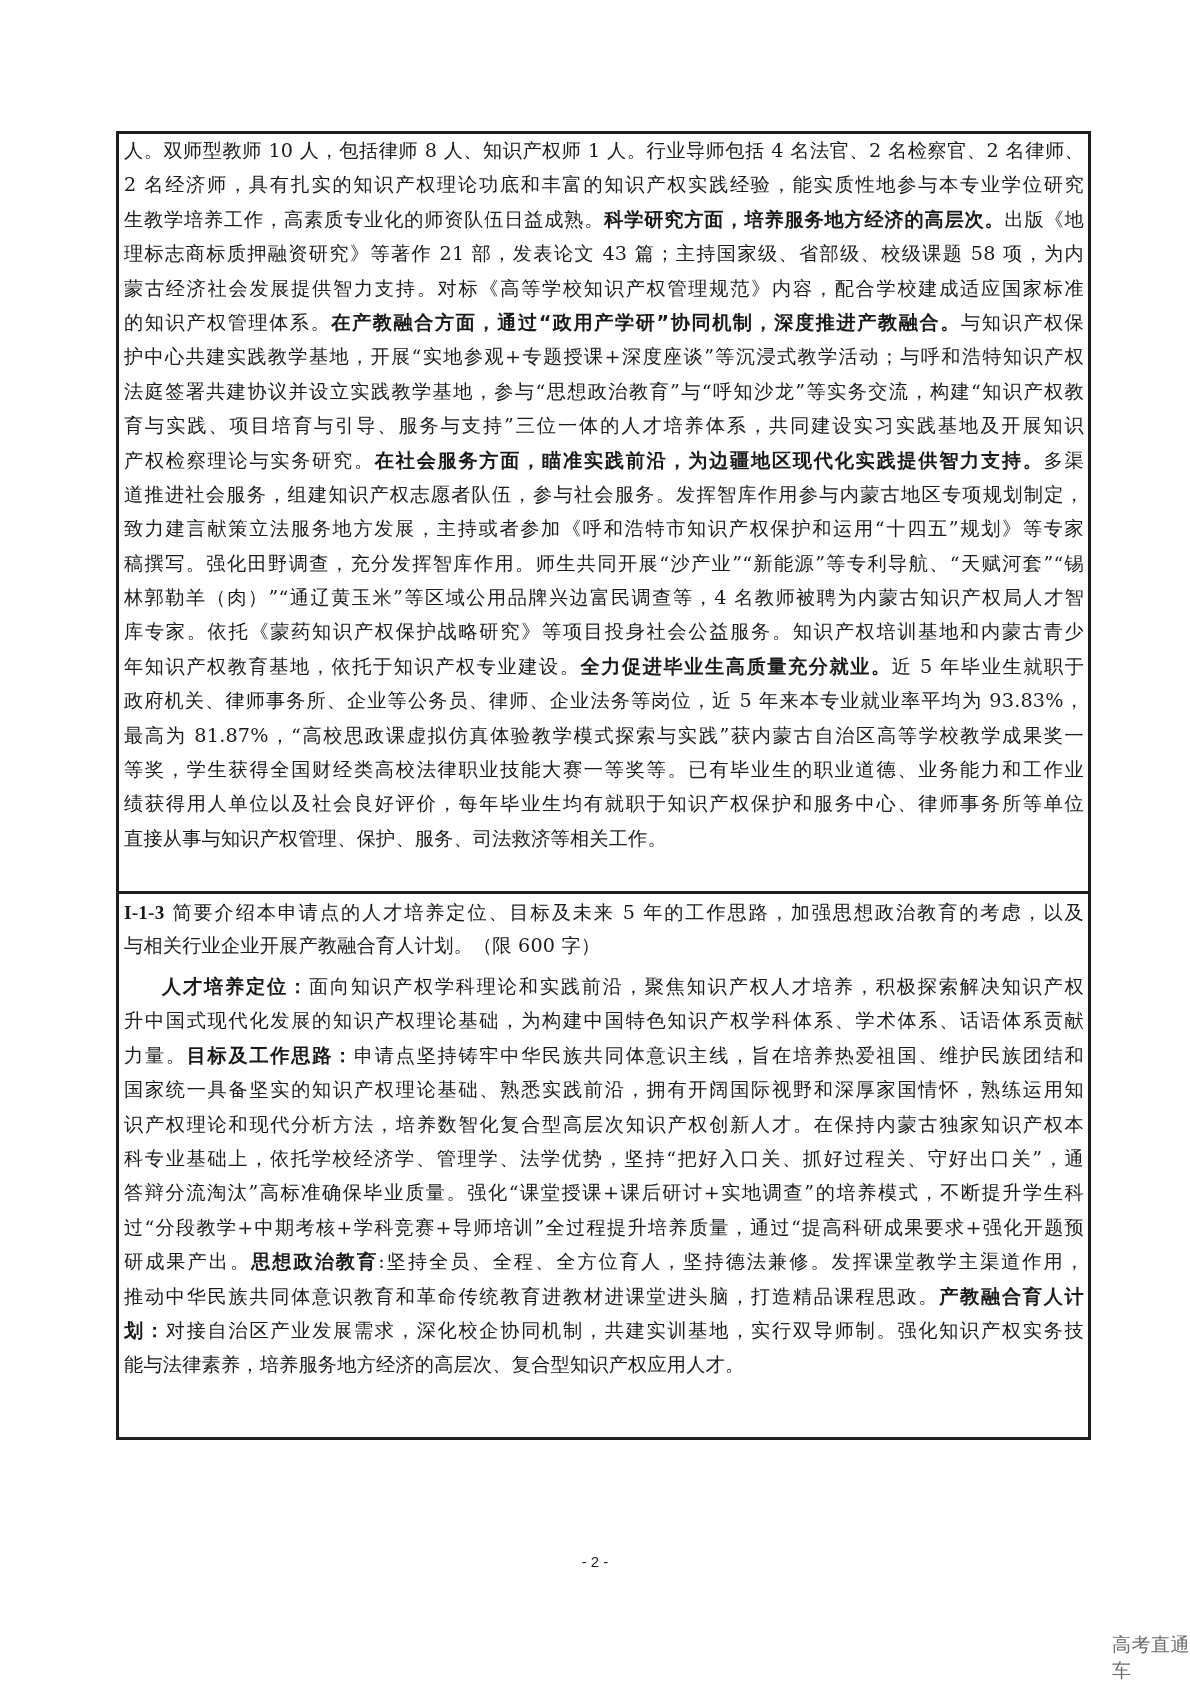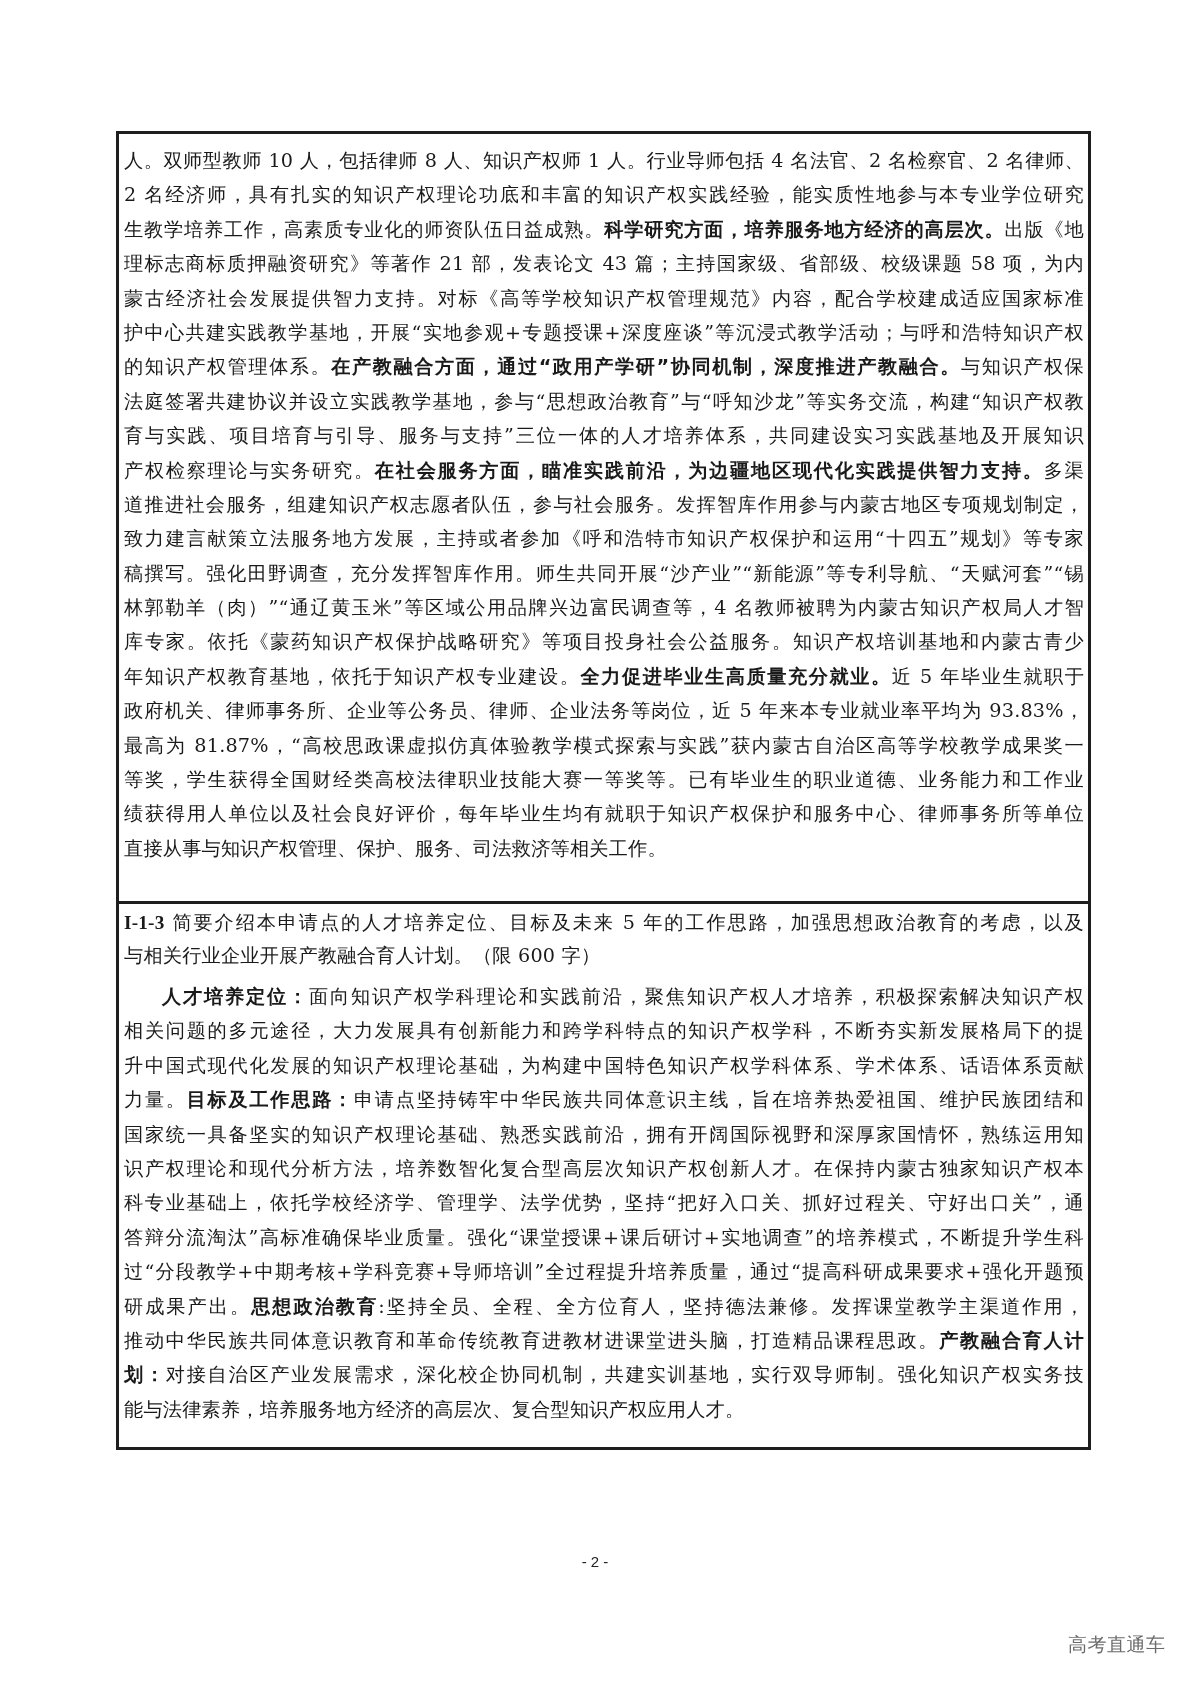--- a/index.html
+++ b/index.html
@@ -22,21 +22,21 @@
     width: 969px;
     border: 3px solid #1e1e1e;
     box-sizing: content-box;
   }
   .section {
     position: relative;
     padding: 0 4px 0 5px;
   }
   .section-1 {
     height: 757px;
-    padding-top: 10px;
+    padding-top: 0;
     border-radius: 14px;
   }
   .section-divider {
     height: 3px;
     background: #1e1e1e;
   }
   .section-2 {
     height: 541px;
     padding-top: 2px;
   }
@@ -78,39 +78,39 @@
     left: 0;
     width: 1190px;
     text-align: center;
     font-family: "Liberation Sans", sans-serif;
     font-size: 15px;
     color: #222;
   }
   .watermark {
     position: absolute;
     top: 1632px;
-    left: 1068px;
+    left: 1112px;
     font-family: "DejaVu Sans", sans-serif;
     font-size: 19px;
     color: #6b6b6b;
     letter-spacing: 0.5px;
   }
 </style>
 </head>
 <body>
 
 <div class="page-box">
   <div class="section section-1" id="sec1">
       <div class="line"><span>人。双师型教师 10 人，包括律师 8 人、知识产权师 1 人。行业导师包括 4 名法官、2 名检察官、2 名律师、</span></div>
       <div class="line"><span>2 名经济师，具有扎实的知识产权理论功底和丰富的知识产权实践经验，能实质性地参与本专业学位研究</span></div>
       <div class="line"><span>生教学培养工作，高素质专业化的师资队伍日益成熟。</span><span class="b">科学研究方面，培养服务地方经济的高层次。</span><span>出版《地</span></div>
       <div class="line"><span>理标志商标质押融资研究》等著作 21 部，发表论文 43 篇；主持国家级、省部级、校级课题 58 项，为内</span></div>
       <div class="line"><span>蒙古经济社会发展提供智力支持。对标《高等学校知识产权管理规范》内容，配合学校建成适应国家标准</span></div>
+      <div class="line"><span>的知识产权管理体系。</span><span class="b">在产教融合方面，通过“政用产学研”协同机制，深度推进产教融合。</span><span>与知识产权保</span></div>
       <div class="line"><span>护中心共建实践教学基地，开展“实地参观+专题授课+深度座谈”等沉浸式教学活动；与呼和浩特知识产权</span></div>
-      <div class="line"><span>的知识产权管理体系。</span><span class="b">在产教融合方面，通过“政用产学研”协同机制，深度推进产教融合。</span><span>与知识产权保</span></div>
       <div class="line"><span>法庭签署共建协议并设立实践教学基地，参与“思想政治教育”与“呼知沙龙”等实务交流，构建“知识产权教</span></div>
       <div class="line"><span>育与实践、项目培育与引导、服务与支持”三位一体的人才培养体系，共同建设实习实践基地及开展知识</span></div>
       <div class="line"><span>产权检察理论与实务研究。</span><span class="b">在社会服务方面，瞄准实践前沿，为边疆地区现代化实践提供智力支持。</span><span>多渠</span></div>
       <div class="line"><span>道推进社会服务，组建知识产权志愿者队伍，参与社会服务。发挥智库作用参与内蒙古地区专项规划制定，</span></div>
       <div class="line"><span>致力建言献策立法服务地方发展，主持或者参加《呼和浩特市知识产权保护和运用“十四五”规划》等专家</span></div>
       <div class="line"><span>稿撰写。强化田野调查，充分发挥智库作用。师生共同开展“沙产业”“新能源”等专利导航、“天赋河套”“锡</span></div>
       <div class="line"><span>林郭勒羊（肉）”“通辽黄玉米”等区域公用品牌兴边富民调查等，4 名教师被聘为内蒙古知识产权局人才智</span></div>
       <div class="line"><span>库专家。依托《蒙药知识产权保护战略研究》等项目投身社会公益服务。知识产权培训基地和内蒙古青少</span></div>
       <div class="line"><span>年知识产权教育基地，依托于知识产权专业建设。</span><span class="b">全力促进毕业生高质量充分就业。</span><span>近 5 年毕业生就职于</span></div>
       <div class="line"><span>政府机关、律师事务所、企业等公务员、律师、企业法务等岗位，近 5 年来本专业就业率平均为 93.83%，</span></div>
@@ -122,21 +122,20 @@
   <div class="section-divider"></div>
   <div class="section section-2" id="sec2">
     <div class="line heading-line">
       <span class="hid">I-1-3</span>
       <span>简要介绍本申请点的人才培养定位、目标及未来 5 年的工作思路，加强思想政治教育的考虑，以及</span>
     </div>
     <div class="line heading-line last">与相关行业企业开展产教融合育人计划。（限 600 字）</div>
     <div class="gap"></div>
     <div id="sec2-body">
         <div class="line indent"><span class="b">人才培养定位：</span><span>面向知识产权学科理论和实践前沿，聚焦知识产权人才培养，积极探索解决知识产权</span></div>
-        <div class="line"><span>相关问题的多元途径，大力发展具有创新能力和跨学科特点的知识产权学科，不断夯实新发展格局下的提</span></div>
         <div class="line"><span>升中国式现代化发展的知识产权理论基础，为构建中国特色知识产权学科体系、学术体系、话语体系贡献</span></div>
         <div class="line"><span>力量。</span><span class="b">目标及工作思路：</span><span>申请点坚持铸牢中华民族共同体意识主线，旨在培养热爱祖国、维护民族团结和</span></div>
         <div class="line"><span>国家统一具备坚实的知识产权理论基础、熟悉实践前沿，拥有开阔国际视野和深厚家国情怀，熟练运用知</span></div>
         <div class="line"><span>识产权理论和现代分析方法，培养数智化复合型高层次知识产权创新人才。在保持内蒙古独家知识产权本</span></div>
         <div class="line"><span>科专业基础上，依托学校经济学、管理学、法学优势，坚持“把好入口关、抓好过程关、守好出口关”，通</span></div>
         <div class="line"><span>答辩分流淘汰”高标准确保毕业质量。强化“课堂授课+课后研讨+实地调查”的培养模式，不断提升学生科</span></div>
         <div class="line"><span>过“分段教学+中期考核+学科竞赛+导师培训”全过程提升培养质量，通过“提高科研成果要求+强化开题预</span></div>
         <div class="line"><span>研成果产出。</span><span class="b">思想政治教育</span><span>:坚持全员、全程、全方位育人，坚持德法兼修。发挥课堂教学主渠道作用，</span></div>
         <div class="line"><span>推动中华民族共同体意识教育和革命传统教育进教材进课堂进头脑，打造精品课程思政。</span><span class="b">产教融合育人计</span></div>
         <div class="line"><span class="b">划：</span><span>对接自治区产业发展需求，深化校企协同机制，共建实训基地，实行双导师制。强化知识产权实务技</span></div>

